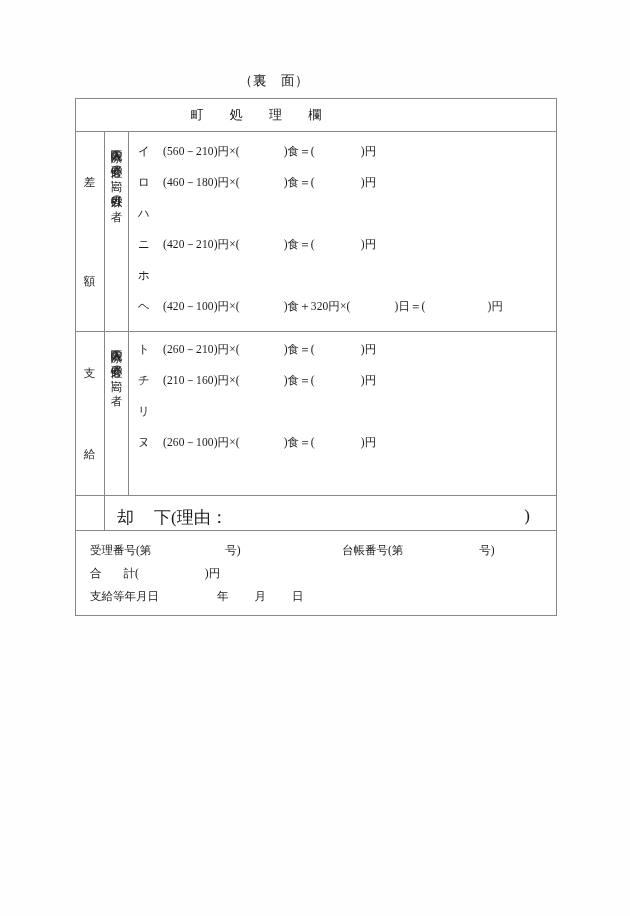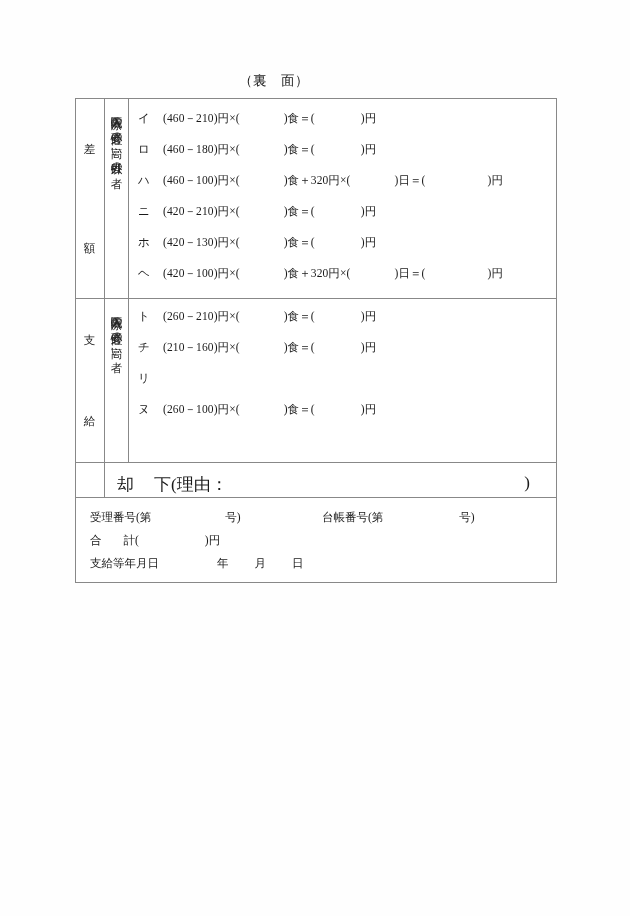--- a/index.html
+++ b/index.html
@@ -180,74 +180,77 @@
   
   .row-footer {
     height: 84px;
     position: relative;
     font-size: 11.5px;
   }
   .f-line { position: absolute; white-space: nowrap; }
   .f-l1 { left: 14px; top: 12px; }
   .f-l2 { left: 14px; top: 35px; }
   .f-l3 { left: 14px; top: 58px; }
-  .f-daicho { position: absolute; left: 246px; top: 12px; white-space: nowrap; text-align: right; }
+  .f-daicho { position: absolute; left: 266px; top: 12px; white-space: nowrap; text-align: right; }
   .sp-num { display: inline-block; width: 74px; }
   .sp-num2 { display: inline-block; width: 76px; }
   .sp-kei { display: inline-block; width: 22px; }
   .sp-tot { display: inline-block; width: 66px; }
   .sp-date1 { display: inline-block; width: 58px; }
   .sp-date2 { display: inline-block; width: 26px; }
   .sp-date3 { display: inline-block; width: 26px; }
 </style>
 </head>
 <body>
 
 <div id="page">
 
   <div class="sheet-title">（裏　面）</div>
 
   <div class="form-table">
 
+    <div class="row-header">
+      <div class="header-title">
+        <span>町</span><span>処</span><span>理</span><span>欄</span>
+      </div>
+    </div>
 
     <div class="block block-a">
       <div class="col-side">
         <div class="vtext vtext-side-spread">
           <span>差</span>
           <span>額</span>
         </div>
       </div>
       <div class="col-cat">
         <div class="vtext vtext-cat">入院医療の必要性の高い者以外の者</div>
       </div>
       <div class="col-body">
 
         <div class="frow" style="top:12px;">
           <span class="mk">イ</span>
-          <span class="fx"><span>(460－210)円×(</span><span class="gap-s"></span><span>)食＝(</span><span class="gap-m"></span><span>)円</span></span>
+          <span class="fx"><span>(560－210)円×(</span><span class="gap-s"></span><span>)食＝(</span><span class="gap-m"></span><span>)円</span></span>
         </div>
 
         <div class="frow" style="top:43px;">
           <span class="mk">ロ</span>
           <span class="fx"><span>(460－180)円×(</span><span class="gap-s"></span><span>)食＝(</span><span class="gap-m"></span><span>)円</span></span>
         </div>
 
         <div class="frow" style="top:74px;">
           <span class="mk">ハ</span>
-          <span class="fx"><span>(460－100)円×(</span><span class="gap-s"></span><span>)食＋320円×(</span><span class="gap-s"></span><span>)日＝(</span><span class="gap-l"></span><span>)円</span></span>
         </div>
 
         <div class="frow" style="top:105px;">
           <span class="mk">ニ</span>
           <span class="fx"><span>(420－210)円×(</span><span class="gap-s"></span><span>)食＝(</span><span class="gap-m"></span><span>)円</span></span>
         </div>
 
         <div class="frow" style="top:136px;">
           <span class="mk">ホ</span>
-          <span class="fx"><span>(420－130)円×(</span><span class="gap-s"></span><span>)食＝(</span><span class="gap-m"></span><span>)円</span></span>
         </div>
 
         <div class="frow" style="top:167px;">
           <span class="mk">ヘ</span>
           <span class="fx"><span>(420－100)円×(</span><span class="gap-s"></span><span>)食＋320円×(</span><span class="gap-s"></span><span>)日＝(</span><span class="gap-l"></span><span>)円</span></span>
         </div>
 
       </div>
     </div>
 

